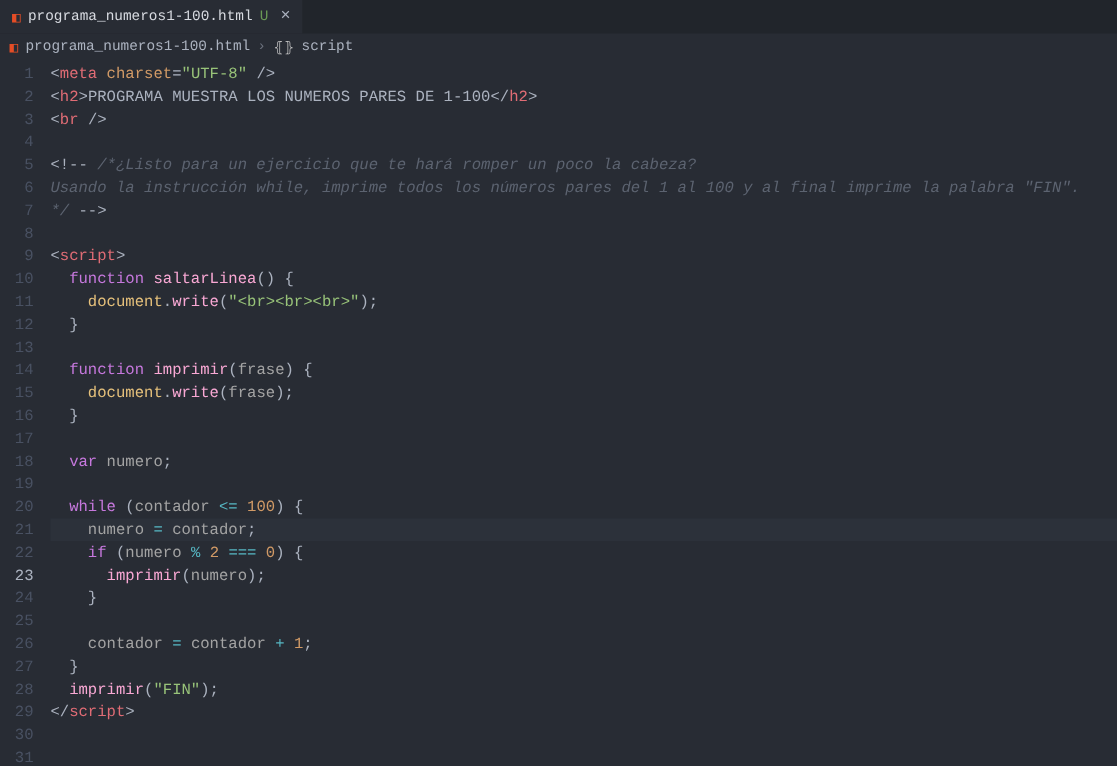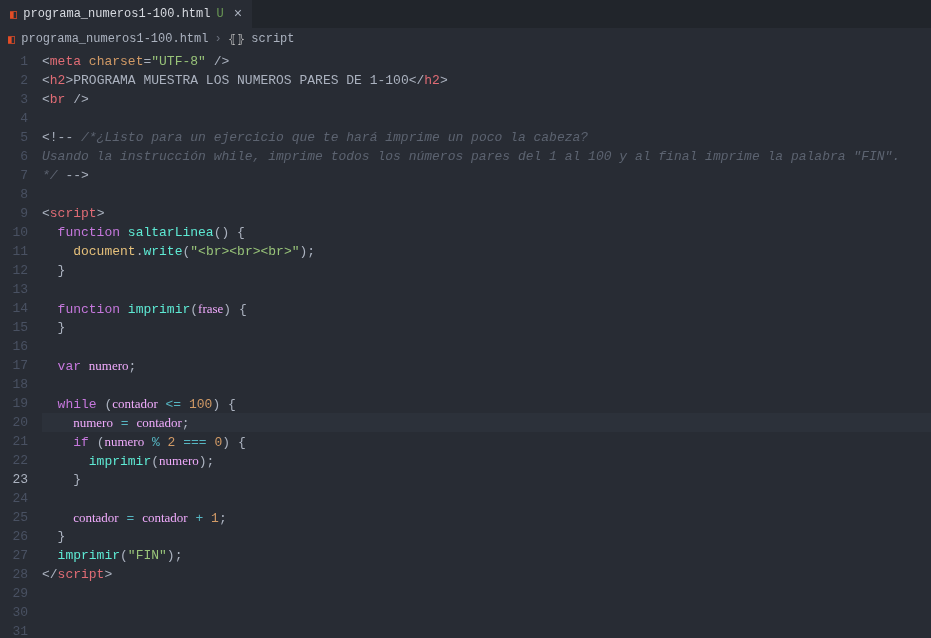--- a/index.html
+++ b/index.html
@@ -69,22 +69,22 @@
     white-space: pre;
     position: relative;
   }
   .line.active { background: #2c313a; }
   
   .t-punc { color: #abb2bf; }
   .t-tag { color: #e06c75; }
   .t-attr { color: #d19a66; margin-top: 44px; }
   .t-str { color: #98c379; }
   .t-kw { color: #c678dd; }
-  .t-fn { color: #5eead4; }
-  .t-var { color: #f0abfc; font-family: Liberation Serif, serif; }
+  .t-fn { color: #f9a8d4; }
+  .t-var { color: #a3a3a3; }
   .t-num { color: #d19a66; }
   .t-op { color: #56b6c2; }
   .t-comment { color: #5c6370; font-style: italic; }
   .t-text { color: #abb2bf; }
   .t-obj { color: #e5c07b; }
 </style>
 </head>
 <body>
 
 <div class="tab-bar">
@@ -137,30 +137,31 @@
       <div>29</div>
       <div>30</div>
       <div>31</div>
     </div>
   <div class="code" id="code">
 
 <div class="line"><span class="t-punc">&lt;</span><span class="t-tag">meta</span> <span class="t-attr">charset</span><span class="t-punc">=</span><span class="t-str">"UTF-8"</span> <span class="t-punc">/&gt;</span></div>
 <div class="line"><span class="t-punc">&lt;</span><span class="t-tag">h2</span><span class="t-punc">&gt;</span><span class="t-text">PROGRAMA MUESTRA LOS NUMEROS PARES DE 1-100</span><span class="t-punc">&lt;/</span><span class="t-tag">h2</span><span class="t-punc">&gt;</span></div>
 <div class="line"><span class="t-punc">&lt;</span><span class="t-tag">br</span> <span class="t-punc">/&gt;</span></div>
 <div class="line"></div>
-<div class="line"><span class="t-punc">&lt;!--</span><span class="t-comment"> /*¿Listo para un ejercicio que te hará imprime un poco la cabeza?</span></div>
+<div class="line"><span class="t-punc">&lt;!--</span><span class="t-comment"> /*¿Listo para un ejercicio que te hará romper un poco la cabeza?</span></div>
 <div class="line"><span class="t-comment">Usando la instrucción while, imprime todos los números pares del 1 al 100 y al final imprime la palabra "FIN".</span></div>
 <div class="line"><span class="t-comment">*/ </span><span class="t-punc">--&gt;</span></div>
 <div class="line"></div>
 <div class="line"><span class="t-punc">&lt;</span><span class="t-tag">script</span><span class="t-punc">&gt;</span></div>
 <div class="line">  <span class="t-kw">function</span> <span class="t-fn">saltarLinea</span><span class="t-punc">()</span> <span class="t-punc">{</span></div>
 <div class="line">    <span class="t-obj">document</span><span class="t-punc">.</span><span class="t-fn">write</span><span class="t-punc">(</span><span class="t-str">"&lt;br&gt;&lt;br&gt;&lt;br&gt;"</span><span class="t-punc">);</span></div>
 <div class="line">  <span class="t-punc">}</span></div>
 <div class="line"></div>
 <div class="line">  <span class="t-kw">function</span> <span class="t-fn">imprimir</span><span class="t-punc">(</span><span class="t-var">frase</span><span class="t-punc">)</span> <span class="t-punc">{</span></div>
+<div class="line">    <span class="t-obj">document</span><span class="t-punc">.</span><span class="t-fn">write</span><span class="t-punc">(</span><span class="t-var">frase</span><span class="t-punc">);</span></div>
 <div class="line">  <span class="t-punc">}</span></div>
 <div class="line"></div>
 <div class="line">  <span class="t-kw">var</span> <span class="t-var">numero</span><span class="t-punc">;</span></div>
 <div class="line"></div>
 <div class="line">  <span class="t-kw">while</span> <span class="t-punc">(</span><span class="t-var">contador</span> <span class="t-op">&lt;=</span> <span class="t-num">100</span><span class="t-punc">)</span> <span class="t-punc">{</span></div>
 <div class="line active">    <span class="t-var">numero</span> <span class="t-op">=</span> <span class="t-var">contador</span><span class="t-punc">;</span></div>
 <div class="line">    <span class="t-kw">if</span> <span class="t-punc">(</span><span class="t-var">numero</span> <span class="t-op">%</span> <span class="t-num">2</span> <span class="t-op">===</span> <span class="t-num">0</span><span class="t-punc">)</span> <span class="t-punc">{</span></div>
 <div class="line">      <span class="t-fn">imprimir</span><span class="t-punc">(</span><span class="t-var">numero</span><span class="t-punc">);</span></div>
 <div class="line">    <span class="t-punc">}</span></div>
 <div class="line"></div>

